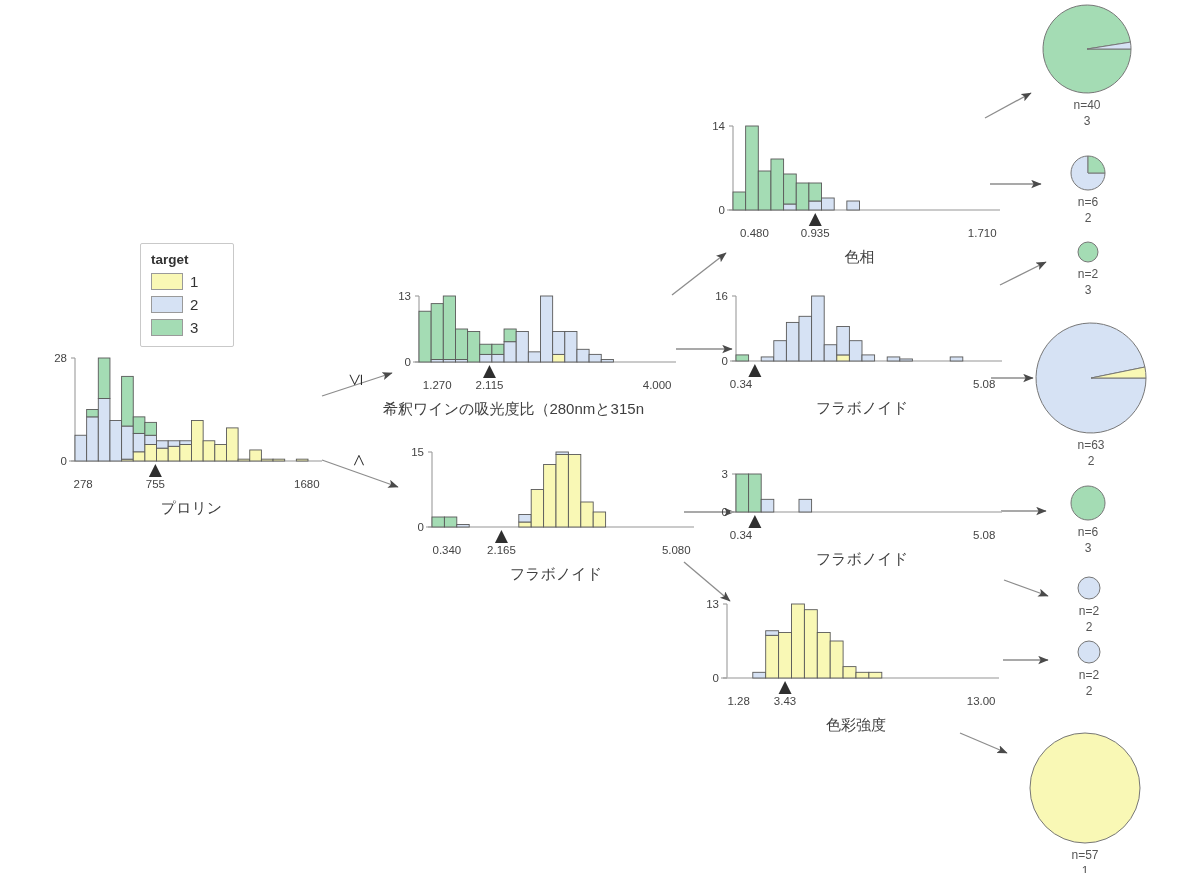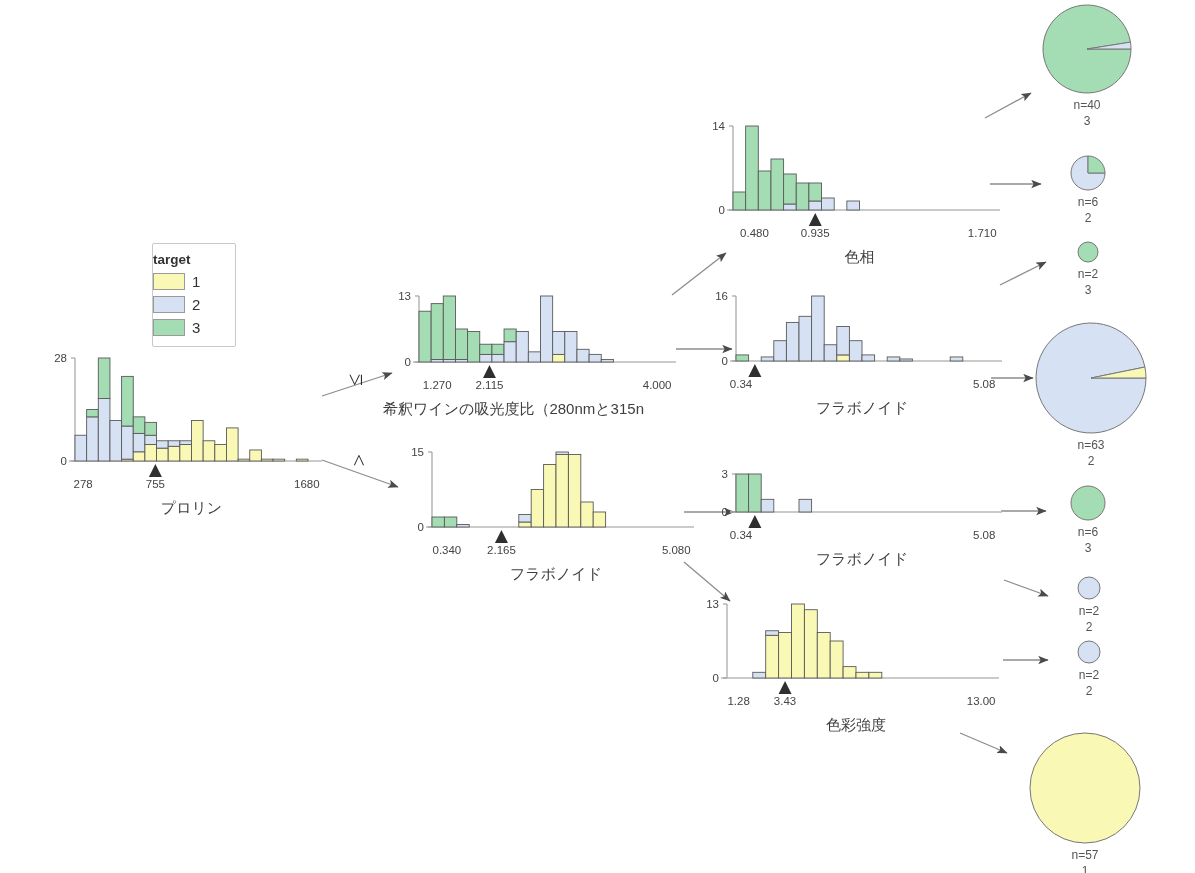--- a/index.html
+++ b/index.html
@@ -294,21 +294,21 @@
         <text x="1089" y="679" class="leaf-label">n=2</text>
         <text x="1089" y="695" class="leaf-label">2</text>
       </g>
       <g>
         <circle cx="1085" cy="788" r="55" fill="#f9f8b5" stroke="#777" stroke-width="1"></circle>
         <text x="1085" y="859" class="leaf-label">n=57</text>
         <text x="1085" y="875" class="leaf-label">1</text>
       </g>
     </svg>
 
-  <div class="legend-box" style="left:152px;top:243px;width:70px;padding:8px 12px 10px 0;">
+  <div class="legend-box" style="left:140px;top:243px;width:70px;padding:8px 12px 10px 10px;">
     <div class="legend-title">target</div>
     <div class="legend-row">
       <span class="legend-swatch" style="background:#f9f8b5"></span>
       <span class="legend-txt">1</span>
     </div>
     <div class="legend-row">
       <span class="legend-swatch" style="background:#d6e2f4"></span>
       <span class="legend-txt">2</span>
     </div>
     <div class="legend-row">

